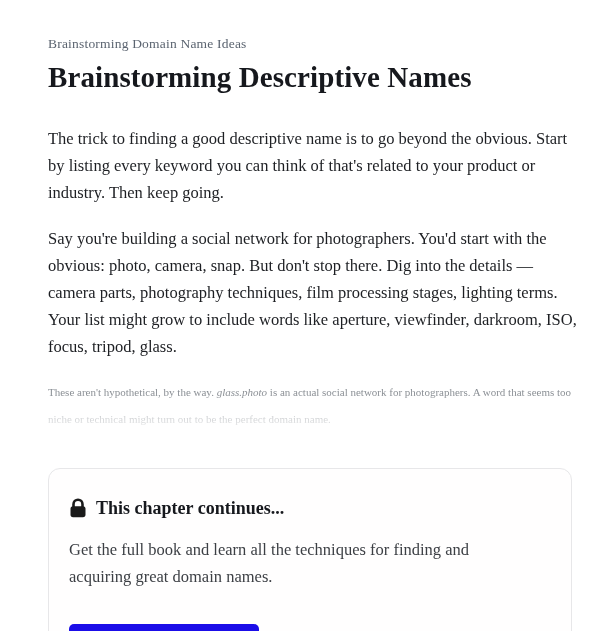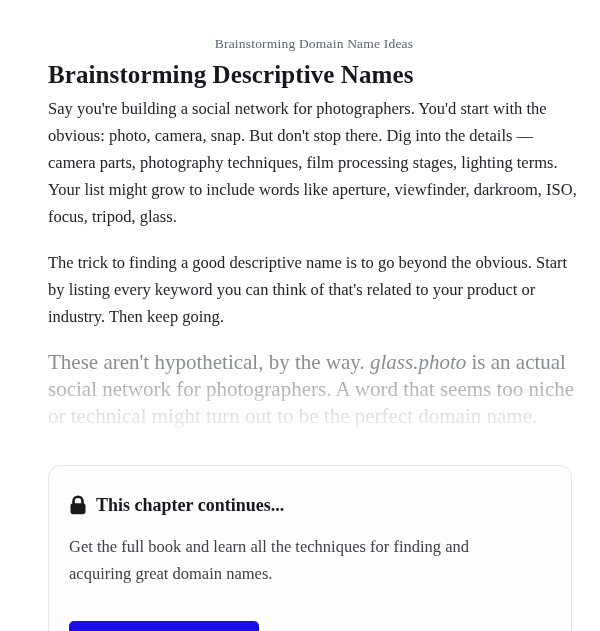--- a/index.html
+++ b/index.html
@@ -16,37 +16,36 @@
   .container {
     width: 532px;
     padding-top: 36px;
     margin-left: 48px;
   }
   .eyebrow {
     font-size: 13.5px;
     letter-spacing: 0.2px;
     color: #5b6470;
     margin-bottom: 9px;
-    text-align: center;
   }
   h1.page-title {
-    font-size: 25px;
+    font-size: 29px;
     font-weight: 600;
     color: #16181d;
     letter-spacing: 0.1px;
-    margin-bottom: 6px;
+    margin-bottom: 31px;
   }
   p.body-para {
     font-size: 16.5px;
     line-height: 27px;
     color: #1d1f23;
     margin-bottom: 19px;
   }
   p.faded-para {
-    font-size: 21px;
+    font-size: 11px;
     line-height: 27px;
     color: #82878d;
     margin-bottom: 0;
     -webkit-mask-image: linear-gradient(to bottom,
       rgba(0,0,0,1) 0%, rgba(0,0,0,0.92) 28%,
       rgba(0,0,0,0.55) 55%, rgba(0,0,0,0.28) 80%, rgba(0,0,0,0.10) 100%);
     mask-image: linear-gradient(to bottom,
       rgba(0,0,0,1) 0%, rgba(0,0,0,0.92) 28%,
       rgba(0,0,0,0.55) 55%, rgba(0,0,0,0.28) 80%, rgba(0,0,0,0.10) 100%);
   }
@@ -99,23 +98,23 @@
 </style>
 </head>
 <body>
 
 <div class="container">
 
   <div class="eyebrow">Brainstorming Domain Name Ideas</div>
 
   <h1 class="page-title">Brainstorming Descriptive Names</h1>
 
+  <p class="body-para">The trick to finding a good descriptive name is to go beyond the obvious. Start by listing every keyword you can think of that's related to your product or industry. Then keep going.</p>
+
   <p class="body-para">Say you're building a social network for photographers. You'd start with the obvious: photo, camera, snap. But don't stop there. Dig into the details — camera parts, photography techniques, film processing stages, lighting terms. Your list might grow to include words like aperture, viewfinder, darkroom, ISO, focus, tripod, glass.</p>
-
-  <p class="body-para">The trick to finding a good descriptive name is to go beyond the obvious. Start by listing every keyword you can think of that's related to your product or industry. Then keep going.</p>
 
   <p class="faded-para"><span>These aren't hypothetical, by the way. </span><span class="em">glass.photo</span><span> is an actual social network for photographers. A word that seems too niche or technical might turn out to be the perfect domain name.</span></p>
 
   <div class="paywall-card">
 
     <div class="paywall-heading">
       <span class="lock-icon">
         <svg viewBox="0 0 18 20" width="18" height="20" aria-hidden="true">
           <path d="M4.5 9 V6.2 a4.5 4.5 0 0 1 9 0 V9" fill="none" stroke="#1a1a1a" stroke-width="2.6"></path>
           <rect x="1.5" y="8.2" width="15" height="11" rx="2.6" fill="#1a1a1a"></rect>

